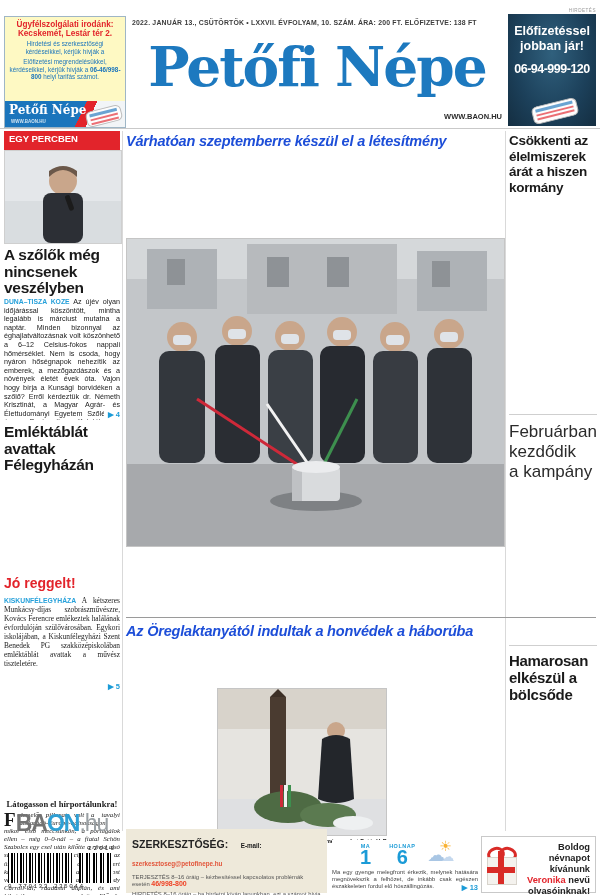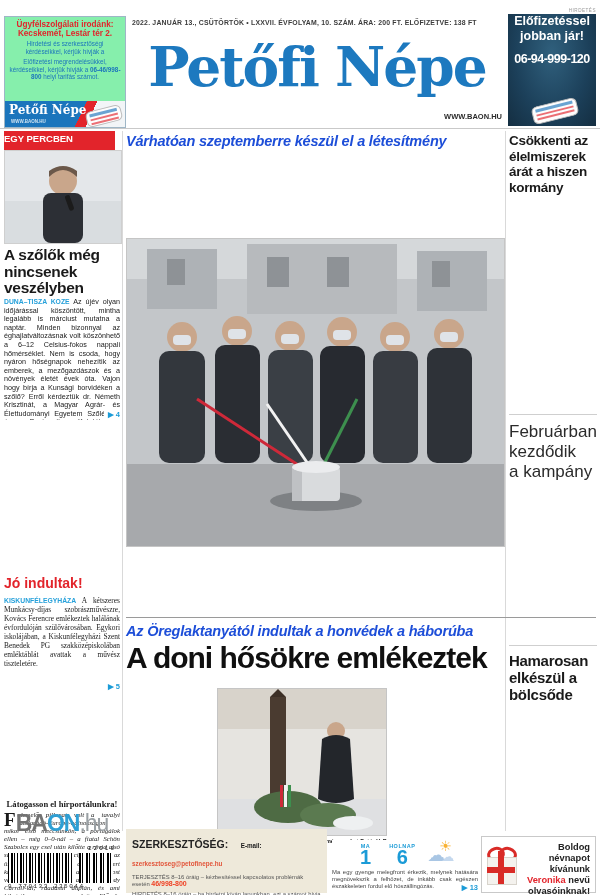--- a/index.html
+++ b/index.html
@@ -1,21 +1,21 @@
 <!DOCTYPE html>
 <html><head>
 <meta charset="utf-8">
 <style>
   html,body{margin:0;padding:0;background:#e9e9e9;}
   .page{position:relative;width:600px;height:895px;background:#fff;overflow:hidden;
         font-family:"Liberation Sans",sans-serif;color:#1a1a1a;}
   .abs{position:absolute;}
 
   
-  .office-box{left:4px;top:16px;width:120px;height:110px;border:1px solid #9fb6c6;background:#86efac;
+  .office-box{left:4px;top:16px;width:120px;height:110px;border:1px solid #9fb6c6;background:#fef9c3;
               text-align:center;font-size:6.3px;color:#1b75bc;line-height:1.25;}
   .office-title{color:#e2242b;font-weight:bold;font-size:8.2px;line-height:1.1;margin-top:3px;}
   .office-info{margin:2px 4px 0;}
   .office-phone{font-weight:bold;font-size:7.6px;}
   .office-phone-inline{font-weight:bold;}
   .office-logo-strip{position:absolute;left:0;bottom:0;width:100%;height:26px;background:linear-gradient(115deg,#1b75bc 62%,#e2242b 62%,#e2242b 70%,#f2f5f7 70%);}
   .office-logo{position:absolute;left:4px;top:2px;color:#fff;font-family:"DejaVu Serif",serif;font-weight:bold;font-size:12px;}
   .office-logo-site{position:absolute;left:6px;bottom:2px;color:#cfe3f2;font-size:4.5px;font-weight:bold;}
   .paper-roll{position:absolute;right:3px;bottom:3px;width:34px;height:14px;background:#fdfdfd;border:1px solid #bbb;border-radius:6px/5px;transform:rotate(-14deg);overflow:hidden;}
   .paper-roll i{display:block;height:3px;margin:2px 3px 0;background:#1b75bc;opacity:.65;}
@@ -23,36 +23,36 @@
 
   .dateline{left:132px;top:19px;width:370px;font-size:6.9px;color:#3c3c3c;letter-spacing:.2px;font-weight:bold;}
   .masthead{left:128px;top:26px;width:378px;text-align:center;color:#1d79bf;
             font-family:"DejaVu Serif",serif;font-weight:bold;font-size:55px;letter-spacing:-2px;line-height:1.5;}
   .site{left:388px;top:112px;width:114px;text-align:right;font-size:7.5px;font-weight:bold;color:#2b2b2b;}
 
   .hirdetes-label{left:506px;top:8px;width:90px;text-align:right;font-size:4.6px;color:#9a9a9a;letter-spacing:.5px;}
   .subscribe-box{left:508px;top:14px;width:88px;height:112px;color:#fff;text-align:center;
                  background:radial-gradient(ellipse at 50% 35%,#30607d 0%,#1c405a 60%,#142e41 100%);}
   .subscribe-line{font-weight:bold;font-size:12.5px;line-height:1.2;}
-  .subscribe-box .pad{}
+  .subscribe-box .pad{padding-top:10px;}
   .subscribe-phone{font-weight:bold;font-size:12.5px;margin-top:8px;letter-spacing:-.5px;}
   .subscribe-box .paper-roll{left:24px;bottom:6px;width:44px;height:16px;}
 
   .header-rule{left:0;top:128px;width:600px;height:1px;background:#c9c9c9;}
   .vrule{width:1px;background:#d9d9d9;top:131px;height:700px;}
 
   
   .lead{color:#25a0da;font-weight:bold;font-size:6.8px;font-family:"Liberation Sans",sans-serif;}
   .pageref{color:#1b9bd7;font-weight:bold;font-size:7.5px;font-family:"Liberation Sans",sans-serif;}
   .pageref-abs{position:absolute;right:0;bottom:0;background:#fff;padding-left:4px;}
   .artbody{position:relative;overflow:hidden;text-align:justify;}
   .sans{font-family:"Liberation Sans",sans-serif;}
   .serif{font-family:"Liberation Serif",serif;}
   .section-label{left:4px;top:131px;width:116px;height:31px;background:#e2242b;color:#fff;
-                 font-weight:bold;font-size:9.5px;line-height:15px;width:111px;}
+                 font-weight:bold;font-size:9.5px;line-height:15px;padding-left:5px;width:111px;}
   .left-photo{left:4px;top:150px;width:116px;height:92px;border:1px solid #cfcfcf;}
   .hl-left{left:4px;top:247px;width:116px;font-weight:bold;font-size:15.5px;line-height:16.5px;letter-spacing:-.3px;}
   .grapes-body{left:4px;top:298px;width:116px;height:122px;font-size:7.2px;line-height:8.6px;}
   .hl-left2{left:4px;top:424px;width:116px;font-weight:bold;font-size:15.5px;line-height:16.5px;letter-spacing:-.3px;}
   .plaque-body{left:4px;top:474px;width:116px;height:95px;font-size:7.4px;line-height:9px;}
   .morning-title{left:4px;top:575px;width:116px;color:#e2242b;font-weight:bold;font-size:14px;}
   .morning-body{left:4px;top:594px;width:116px;height:200px;font-style:italic;font-size:6.8px;line-height:8.1px;}
   .morning-body p::first-letter{float:left;font-size:19px;line-height:15px;padding:1px 2px 0 0;font-style:normal;font-weight:bold;}
   .baon-promo{left:4px;top:799px;width:116px;text-align:center;font-weight:bold;font-size:8.6px;font-family:Liberation Serif, serif;}
   .baon-logo{left:4px;top:810px;width:116px;text-align:center;font-size:23px;font-weight:bold;letter-spacing:-1px;}
@@ -177,26 +177,27 @@
       <rect x="62" y="44" width="5" height="16" rx="2" fill="#1b1b1b" transform="rotate(-20 64 52)"></rect>
     </svg>
   </div>
 
   <div class="abs hl-left">A szőlők még nincsenek veszélyben</div>
   <div class="abs grapes-body artbody sans">
     <span class="lead">DUNA–TISZA KÖZE</span><span> Az újév olyan időjárással köszöntött, mintha legalább is márciust mutatna a naptár. Minden bizonnyal az éghajlatváltozásnak volt köszönhető a 6–12 Celsius-fokos nappali hőmérséklet. Nem is csoda, hogy nyáron hőségnapok nehezítik az emberek, a mezőgazdászok és a növények életét évek óta. Vajon hogy bírja a Kunsági borvidéken a szőlő? Erről kérdeztük dr. Németh Krisztinát, a Magyar Agrár- és Élettudományi Egyetem Szőlészeti és Borászati Kutatóintézet Kecskeméti (katonatelepi) Kutató Állomásának a tudományos főmunkatársát.</span>
     <span class="pageref pageref-abs">▶ 4</span>
   </div>
 
+  <div class="abs hl-left2">Emléktáblát avattak Félegyházán</div>
   <div class="abs plaque-body artbody serif">
     <span class="lead">KISKUNFÉLEGYHÁZA</span><span> A kétszeres Munkácsy-díjas szobrászművészre, Kovács Ferencre emlékeztek halálának évfordulóján szülővárosában. Egykori iskolájában, a Kiskunfélegyházi Szent Benedek PG szakközépiskolában emléktáblát avattak a művész tiszteletére.</span>
     <span class="pageref pageref-abs">▶ 5</span>
   </div>
 
-  <div class="abs morning-title">Jó indultak!</div>
+  <div class="abs morning-title">Jó reggelt!</div>
   <div class="abs morning-body artbody serif">
     <p class="noindent">Felemelő pillanat volt a tavalyi labdarúgó-Európa-bajnokságon, mikor első meccsünkön, a portugálok ellen – még 0–0-nál – a fiatal Schön Szabolcs egy csel után kilőtte a rövid alsó sarkot. Két másodpercig tartott az ünneplés, utána jött a csalódás, mert kiderült, lesről született a találat. Most valami hasonló történt az angol Andy Carroll-lal, ráadásul duplán, és ami hihetetlen, egy perc alatt. Először látványos mozdulattal ollózott az ellenfél kapujába, majd pár pillanattal később fantasztikus kapásgóllal jelentkezett. Mindkettőt érvénytelenítette a bíró. Kisebbfajta dráma lehetett ez a Reading csatárának, hiszen centiken múlt a sikere, és hiába nyújtott pazar teljesítményt, ennek semmi nyoma nem marad a krónikákban. Legfeljebb a szurkolók emlékezetében, ami persze szintén nem lebecsülendő elismerés. Aztán egyszer csak megrendezik az Év lesgólja szavazást is.</p>
 
   </div>
 
   <div class="abs baon-promo">Látogasson el hírportálunkra!</div>
   <div class="abs baon-logo">
     <span class="ba">BA</span><span class="on">ON</span><span class="hu">.hu</span>
   </div>
 
@@ -251,21 +252,20 @@
       <ellipse cx="189" cy="262" rx="46" ry="10" fill="#7e8184"></ellipse>
       <rect x="165" y="228" width="48" height="34" rx="4" fill="#d9dbdd"></rect>
       <rect x="165" y="228" width="10" height="34" fill="#bfc1c4"></rect>
       <ellipse cx="189" cy="228" rx="24" ry="6" fill="#ebecee"></ellipse>
     </svg>
   </div>
 
   <div class="abs mid-rule"></div>
 
   <div class="abs kicker kicker2">Az Öreglaktanyától indultak a honvédek a háborúba</div>
-  <div class="abs hl-doni">A doni hősökre emlékeztek</div>
 
   <div class="abs doni-photo">
     <svg width="168" height="146" viewBox="0 0 168 146">
       <rect width="168" height="146" fill="#e6e4e0"></rect>
       <rect x="0" y="0" width="168" height="40" fill="#d8d3cb"></rect>
       <rect x="0" y="110" width="168" height="36" fill="#dfe0e2"></rect>
       <rect x="52" y="8" width="16" height="112" fill="#4a3b30"></rect>
       <path d="M52 8 L60 0 L68 8 Z" fill="#3c2f26"></path>
       <circle cx="118" cy="42" r="9" fill="#c9a68b"></circle>
       <path d="M104 50 q14 -8 28 0 l4 60 q-18 8 -36 0 z" fill="#23262b"></path>

